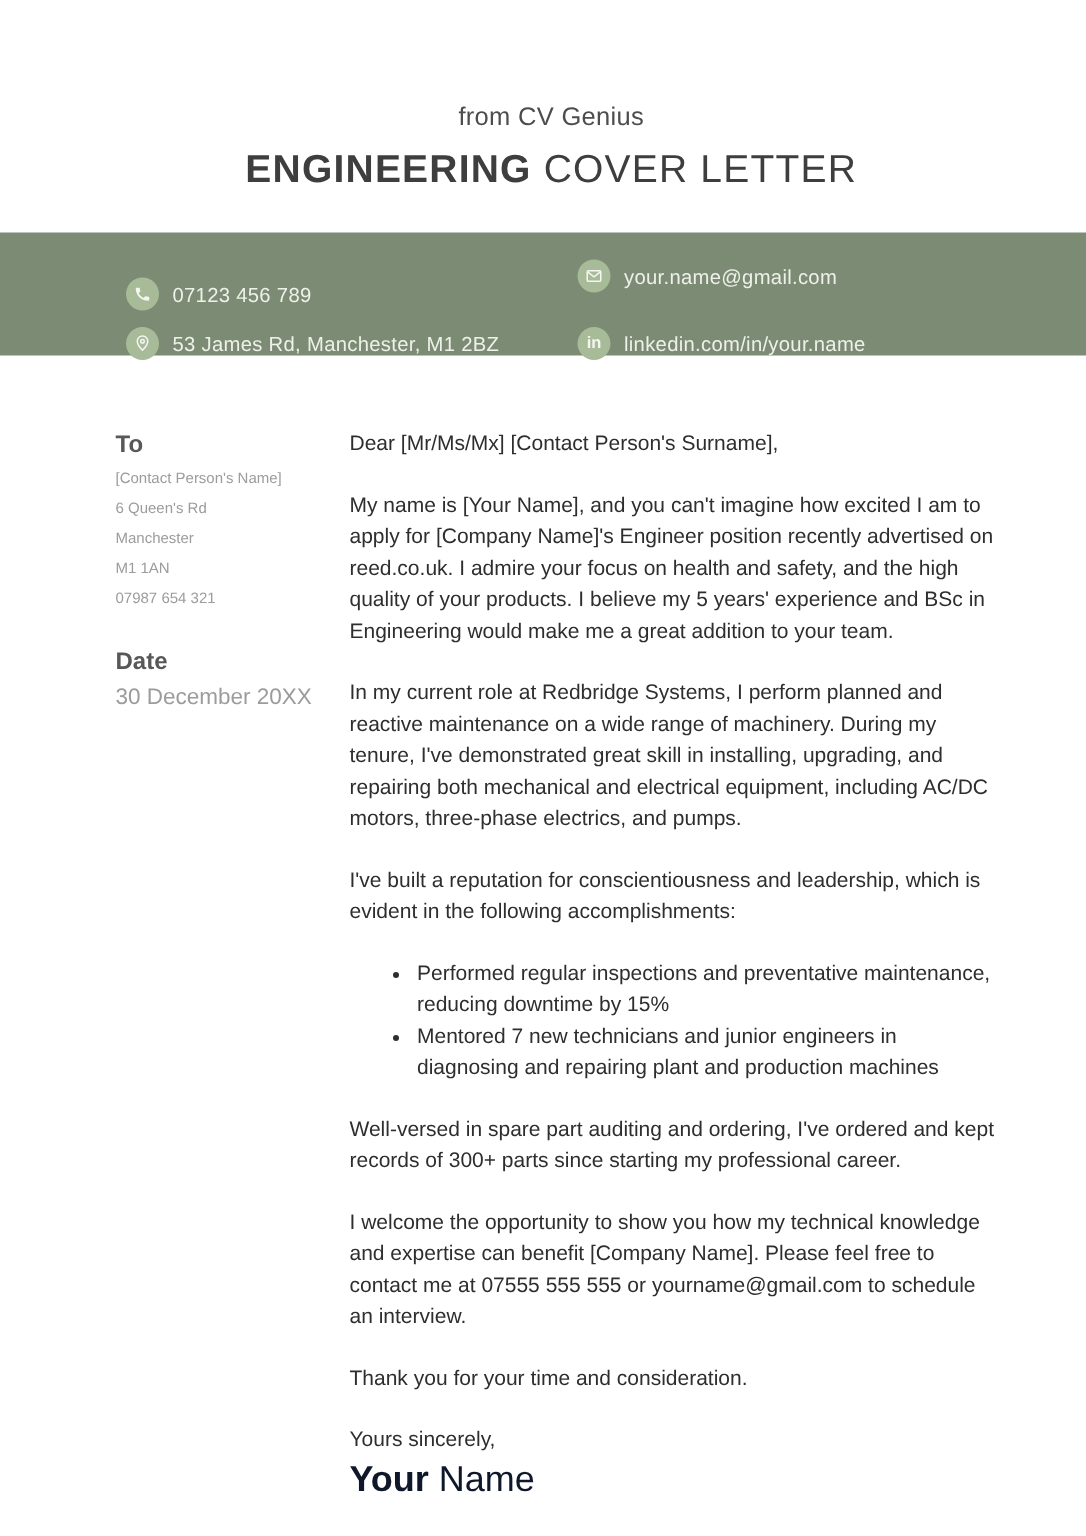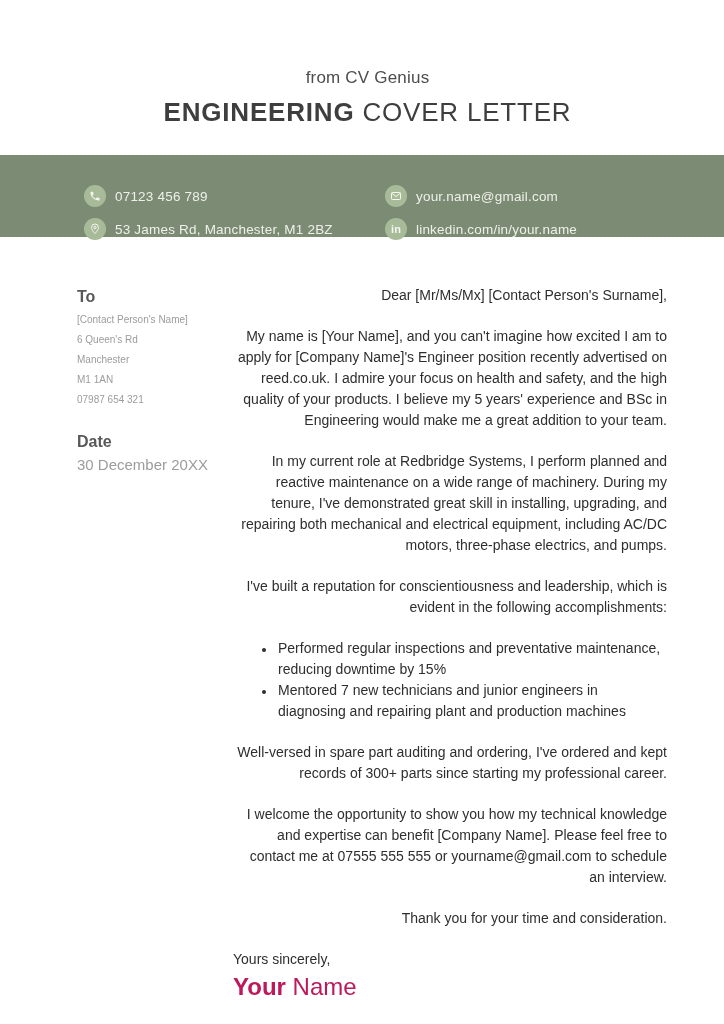--- a/index.html
+++ b/index.html
@@ -19,47 +19,47 @@
   .title .light { font-weight:400; }
 
   
   .contact-bar {
     position:absolute; top:155px; left:0; width:724px; height:82px;
     background:#7c8b73;
   }
   .contact-item { position:absolute; display:flex; align-items:center; height:22px; }
   .contact-item.pos-1 { left:84px;  top:30px; }
   .contact-item.pos-2 { left:84px;  top:63px; }
-  .contact-item.pos-3 { left:385px; top:30px;justify-content:space-between; }
+  .contact-item.pos-3 { left:385px; top:18px;justify-content:space-between; }
   .contact-item.pos-4 { left:385px; top:63px; }
   .icon-circle {
     width:22px; height:22px; border-radius:50%;
     background:#a8bb99; display:flex; align-items:center; justify-content:center;
     flex:0 0 22px;
   }
   .icon-circle svg { display:block; }
   .in-glyph { color:#f4f6f0; font-size:11px; font-weight:700; line-height:1; }
   .contact-text { margin-left:9px; font-size:13.5px; color:#eef1e9; letter-spacing:0.2px; white-space:nowrap; }
 
   
   .sidebar { position:absolute; left:77px; top:287px; width:150px; }
   .side-heading { font-size:16px; font-weight:700; color:#585858; line-height:20px; }
   .side-lines { margin-top:3px; }
   .side-line { font-size:10px; color:#9c9c9c; line-height:20px; }
   .date-block { margin-top:22px; }
   .date-value { margin-top:3px; font-size:15px; color:#9c9c9c; line-height:20px; }
 
   
   .letter { position:absolute; left:233px; top:285px; width:434px; font-size:14px; color:#2e2e2e; line-height:21px; }
-  .letter p { margin:0 0 20px 0;text-align:right; }
+  .letter p { margin:0 0 20px 0; }
   .letter ul { margin:0 0 20px 0; padding-left:43px; }
   .letter li { padding-left:2px; margin:0; }
   .letter li::marker { color:#2e2e2e; font-size:12px; }
   .signoff { margin-top:16px; }
-  .signature { margin-top:2px; font-size:24px; color:#be185d; line-height:30px; }
+  .signature { margin-top:2px; font-size:24px; color:#0f172a; line-height:30px; }
   .signature .sig-bold { font-weight:700; }
   .signature .sig-reg  { font-weight:400; }
 </style>
 </head>
 <body>
 
 <div class="page">
 
   <div class="header">
     <div class="tagline">from CV Genius</div>

